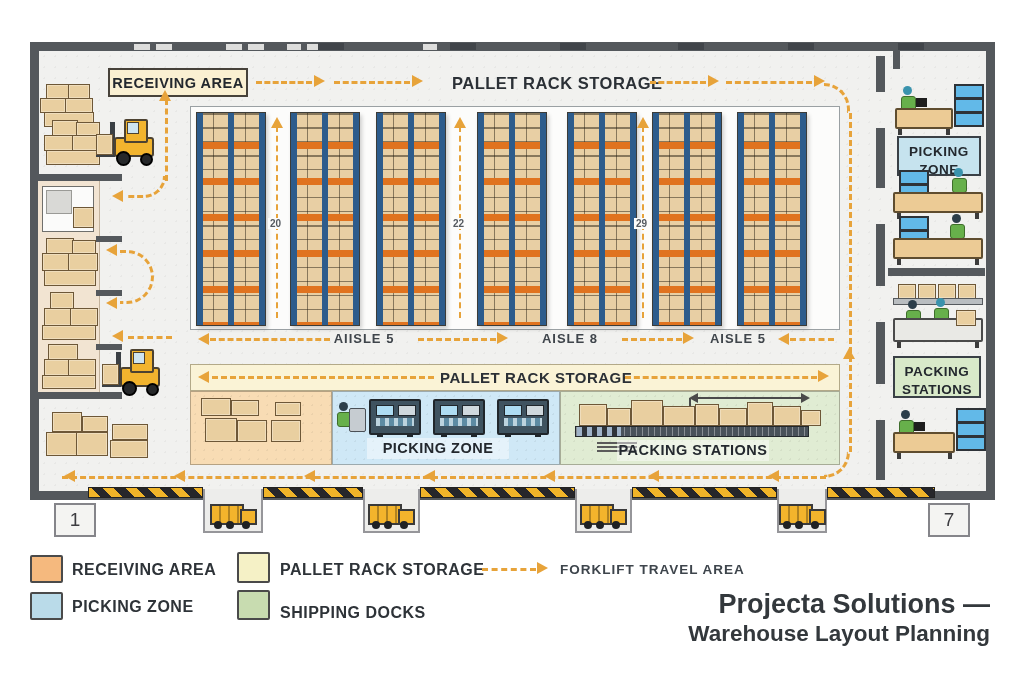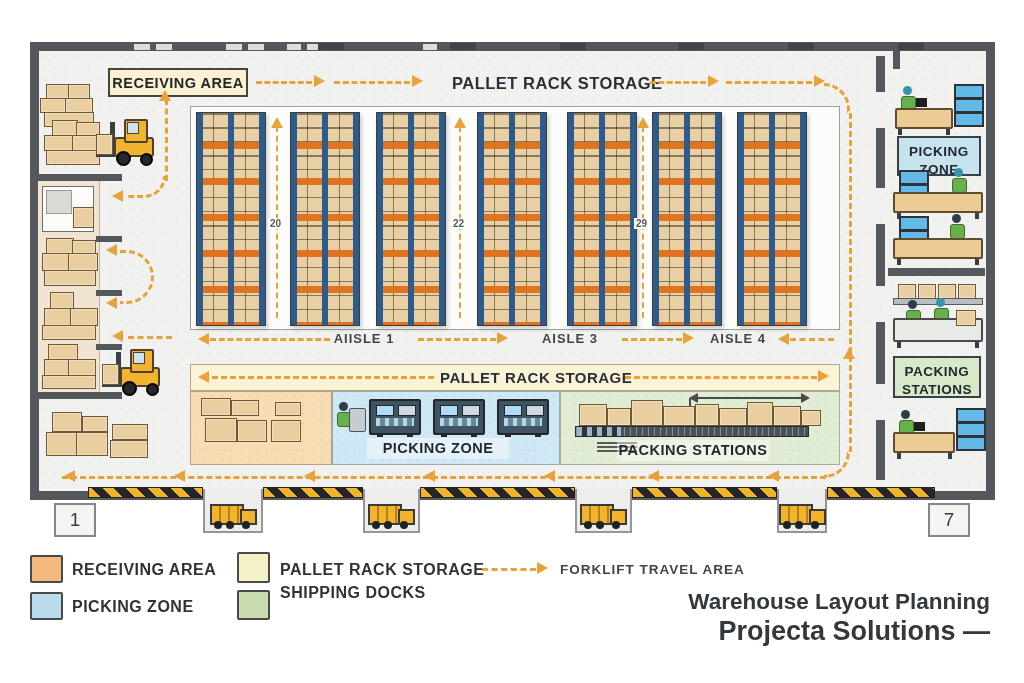--- a/index.html
+++ b/index.html
@@ -240,27 +240,27 @@
   <div class="racknum a" style="left:268px;top:218px">20</div>
   <div class="a dash-v" style="left:459px;top:126px;height:192px;border-left-width:2.5px"></div>
   <div class="a ah-u" style="left:454px;top:117px"></div>
   <div class="racknum a" style="left:451px;top:218px">22</div>
   <div class="a dash-v" style="left:642px;top:126px;height:192px;border-left-width:2.5px"></div>
   <div class="a ah-u" style="left:637px;top:117px"></div>
   <div class="racknum a" style="left:634px;top:218px">29</div>
 
   <div class="a ah-l" style="left:198px;top:333px"></div>
   <div class="a dash-h" style="left:210px;top:338px;width:120px"></div>
-  <div class="a lbl" style="left:318px;top:331px;width:92px;text-align:center;font-size:13px;color:#3f454b;letter-spacing:1px">AIISLE 1</div>
+  <div class="a lbl" style="left:318px;top:331px;width:92px;text-align:center;font-size:13px;color:#3f454b;letter-spacing:1px">AIISLE 5</div>
   <div class="a dash-h" style="left:418px;top:338px;width:78px"></div>
   <div class="a ah-r" style="left:497px;top:332px"></div>
-  <div class="a lbl" style="left:524px;top:331px;width:92px;text-align:center;font-size:13px;color:#3f454b;letter-spacing:1px">AISLE 3</div>
+  <div class="a lbl" style="left:524px;top:331px;width:92px;text-align:center;font-size:13px;color:#3f454b;letter-spacing:1px">AISLE 8</div>
   <div class="a dash-h" style="left:622px;top:338px;width:60px"></div>
   <div class="a ah-r" style="left:683px;top:332px"></div>
-  <div class="a lbl" style="left:705px;top:331px;width:66px;text-align:center;font-size:13px;color:#3f454b;letter-spacing:1px">AISLE 4</div>
+  <div class="a lbl" style="left:705px;top:331px;width:66px;text-align:center;font-size:13px;color:#3f454b;letter-spacing:1px">AISLE 5</div>
   <div class="a ah-l" style="left:778px;top:333px"></div>
   <div class="a dash-h" style="left:790px;top:338px;width:44px"></div>
 
   <div class="a" style="left: 190px; top: 364px; width: 650px; height: 27px; border: 1.5px solid rgb(179, 169, 136); background-color: rgb(250, 243, 214);"></div>
   <div class="a ah-l" style="left:198px;top:371px"></div>
   <div class="a dash-h" style="left:212px;top:376px;width:222px"></div>
   <div class="a lbl" style="left:440px;top:369px;width:175px;text-align:center;font-size:15px">PALLET RACK STORAGE</div>
   <div class="a dash-h" style="left:625px;top:376px;width:192px"></div>
   <div class="a ah-r" style="left:818px;top:370px"></div>
 
@@ -464,20 +464,20 @@
   <div class="a sw" style="left: 30px; top: 555px; width: 33px; height: 28px; background-color: rgb(245, 185, 126);"></div>
   <div class="a leglab" style="left:72px;top:561px">RECEIVING AREA</div>
   <div class="a sw" style="left: 237px; top: 552px; width: 33px; height: 31px; background-color: rgb(245, 241, 198);"></div>
   <div class="a leglab" style="left:280px;top:561px">PALLET RACK STORAGE</div>
   <div class="a dash-h" style="left:482px;top:568px;width:54px"></div>
   <div class="a ah-r" style="left:537px;top:562px"></div>
   <div class="a leglab" style="left:560px;top:562px;font-size:13.5px;letter-spacing:1px;color:#3e454c">FORKLIFT TRAVEL AREA</div>
   <div class="a sw" style="left: 30px; top: 592px; width: 33px; height: 28px; background-color: rgb(186, 219, 233);"></div>
   <div class="a leglab" style="left:72px;top:598px">PICKING ZONE</div>
   <div class="a sw" style="left: 237px; top: 590px; width: 33px; height: 30px; background-color: rgb(200, 220, 176);"></div>
-  <div class="a leglab" style="left:280px;top:584px">SHIPPING DOCKS</div>
+  <div class="a leglab" style="left:280px;top:604px">SHIPPING DOCKS</div>
 
   <div class="a brand" style="right:34px;top:589px;width:430px">
+    <div style="font-size:27px">Projecta Solutions —</div>
     <div style="font-size:22.5px">Warehouse Layout Planning</div>
-    <div style="font-size:27px">Projecta Solutions —</div>
   </div>
 
 </div>
 
 </body></html>

